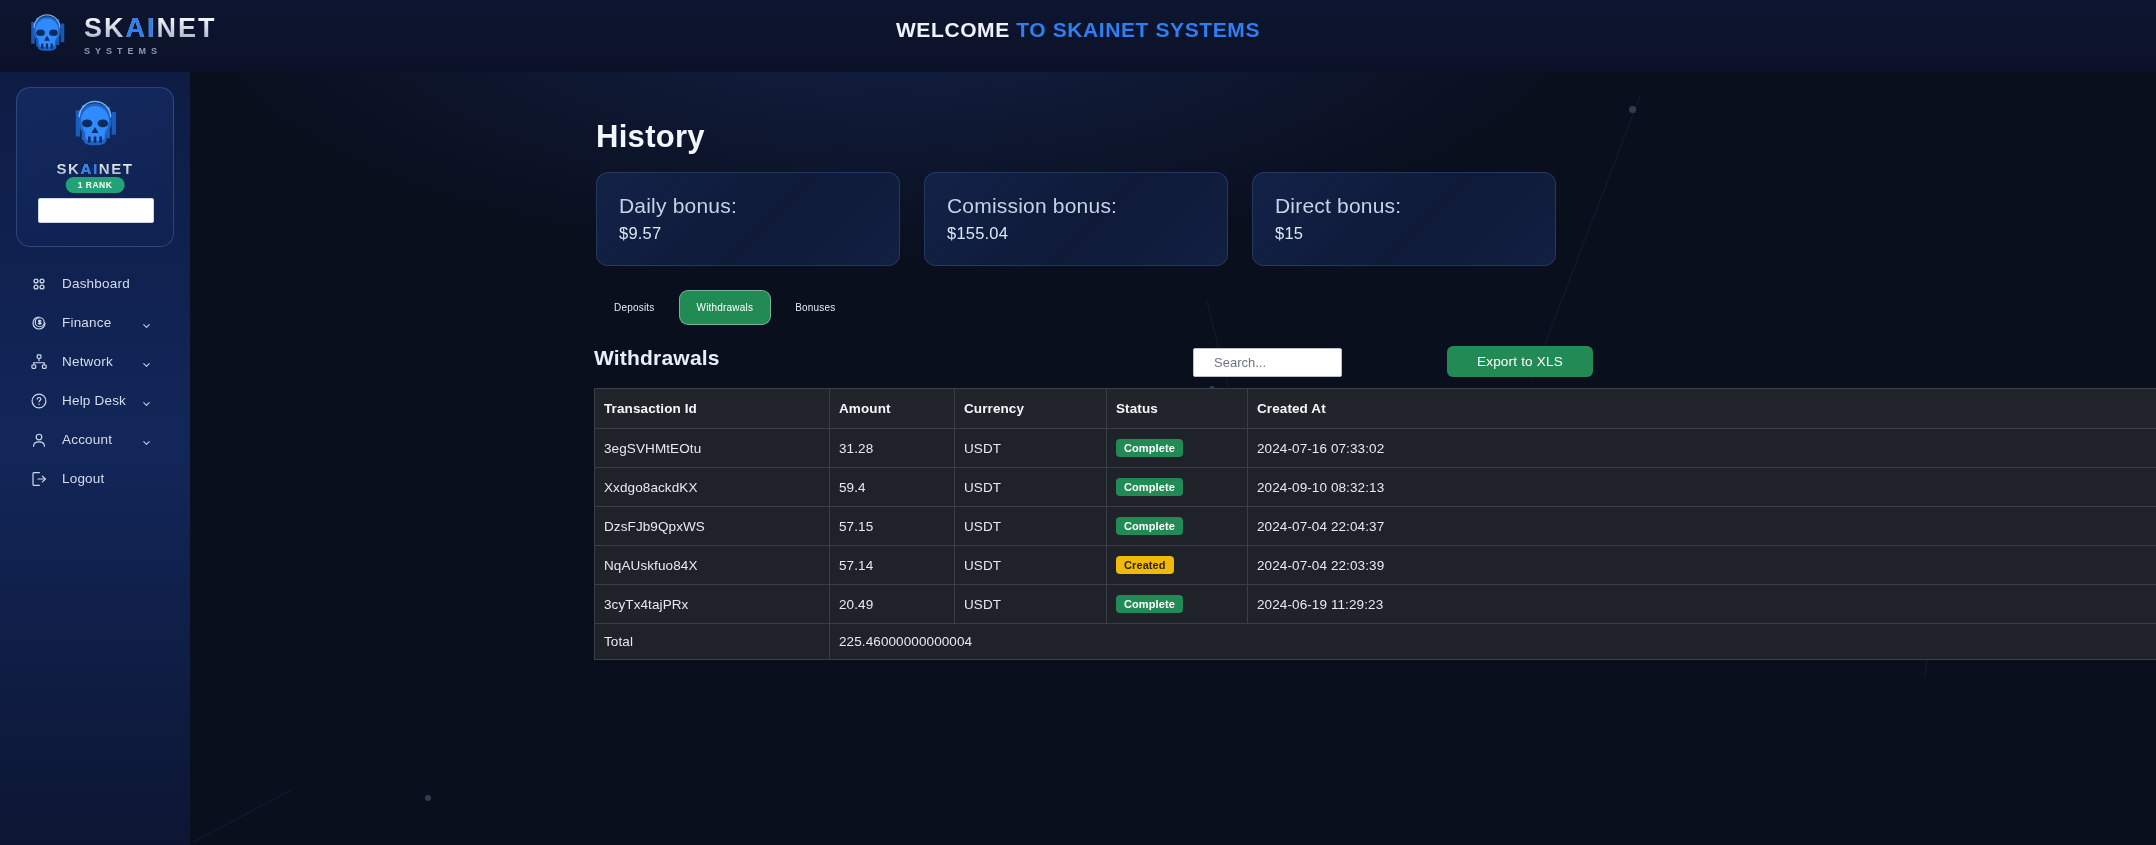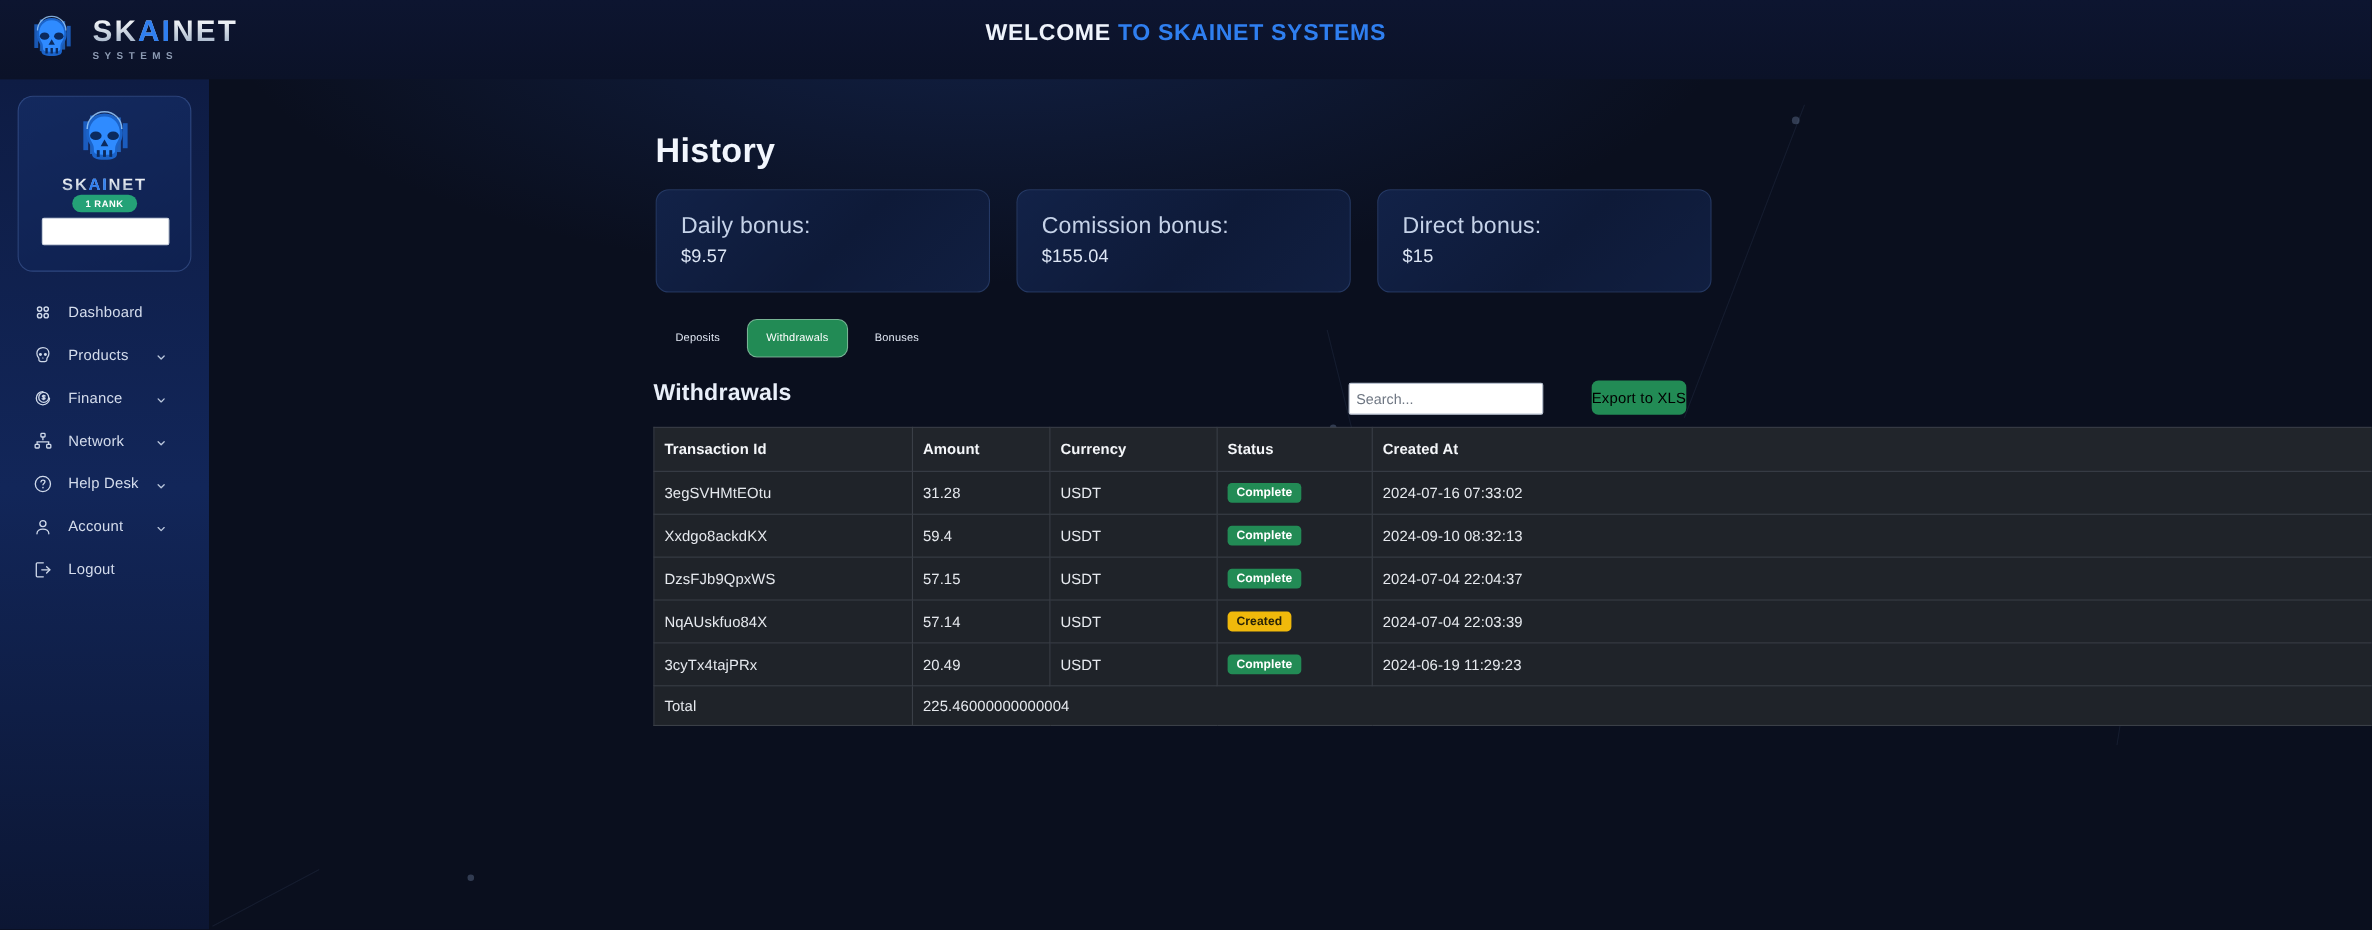--- a/index.html
+++ b/index.html
@@ -116,31 +116,31 @@
   .tab.active {
     background:#228b55; color:#ffffff; font-weight:500;
     border:1px solid rgba(190,215,200,.55);
   }
 
   .section-title {
     position:absolute; left:404px; top:274px;
     font-size:21px; font-weight:bold; color:#e9eff9; letter-spacing:.2px;
   }
   .search-input {
-    position:absolute; left:1036px; top:276px; width:177px; height:29px;
+    position:absolute; left:1003px; top:276px; width:149px; height:29px;
     background:#ffffff; border:1px solid #b9c1cf; border-radius:2px;
     font-family:"Liberation Sans", sans-serif; font-size:13px; color:#333a44;
-    padding:0 6px; outline:none;
+    padding:0 20px; outline:none;
   }
   .search-input::placeholder { color:#6e7682; }
   .export-btn {
     position:absolute; left:1257px; top:274px; height:31px;
-    background:#228b55; color:#000000; border:none; border-radius:6px;
+    background:#228b55; color:#ffffff; border:none; border-radius:6px;
     font-family:"Liberation Sans", sans-serif; font-size:13.5px;
-    padding:0 0; cursor:pointer; letter-spacing:.2px;
+    padding:0 30px; cursor:pointer; letter-spacing:.2px;
   }
 
   
   .table-wrap { position:absolute; left:404px; top:316px; width:1480px; }
   table { border-collapse:collapse; width:1562px; table-layout:fixed; }
   th {
     background:#21252b; color:#f4f6f9; font-size:13.5px; font-weight:bold;
     text-align:left; padding:12px 0 12px 9px; height:32px;
     border:1px solid #3a3f47; letter-spacing:.1px;
   }
@@ -238,36 +238,20 @@
           <svg viewBox="0 0 24 24" width="18" height="18" fill="none" stroke="currentColor" stroke-width="1.7">
               <circle cx="8" cy="8" r="2.6"></circle>
               <circle cx="16" cy="8" r="2.6"></circle>
               <circle cx="8" cy="16" r="2.6"></circle>
               <circle cx="16" cy="16" r="2.6"></circle>
             </svg>
         </span>
         <span class="nav-label">Dashboard</span>
       </div>
 
-      <div class="nav-item">
-        <span class="nav-icon">
-          <svg viewBox="0 0 24 24" width="18" height="18" fill="none" stroke="currentColor" stroke-width="1.5">
-              <path d="M12 2.6c-4.4 0-7.3 3.2-7.3 7.2 0 2.6 1.2 4 2 5 .4.5.5 1.2.5 1.9v1.1c0 1.3 2 2 4.8 2s4.8-.7 4.8-2v-1.1c0-.7.1-1.4.5-1.9.8-1 2-2.4 2-5 0-4-2.9-7.2-7.3-7.2z"></path>
-              <circle cx="9" cy="11" r="1.8" fill="currentColor" stroke="none"></circle>
-              <circle cx="15" cy="11" r="1.8" fill="currentColor" stroke="none"></circle>
-              <path d="M12 14l-1 2h2z" fill="currentColor" stroke="none"></path>
-            </svg>
-        </span>
-        <span class="nav-label">Products</span>
-        <span class="nav-chev">
-          <svg viewBox="0 0 24 24" width="11" height="11" fill="none" stroke="currentColor" stroke-width="2.6" stroke-linecap="round" stroke-linejoin="round">
-              <polyline points="6 9 12 15 18 9"></polyline>
-            </svg>
-        </span>
-      </div>
 
       <div class="nav-item">
         <span class="nav-icon">
           <svg viewBox="0 0 24 24" width="18" height="18" fill="none" stroke="currentColor" stroke-width="1.6" stroke-linecap="round">
               <path d="M20 12a8 8 0 11-8-8"></path>
               <circle cx="13" cy="11" r="6"></circle>
               <path d="M13 8.2v5.6M14.7 9.3c-.4-.5-1.1-.7-1.8-.7-1 0-1.6.5-1.6 1.1 0 1.6 3.4.9 3.4 2.5 0 .7-.7 1.2-1.8 1.2-.8 0-1.5-.3-1.9-.8"></path>
             </svg>
         </span>
         <span class="nav-label">Finance</span>

